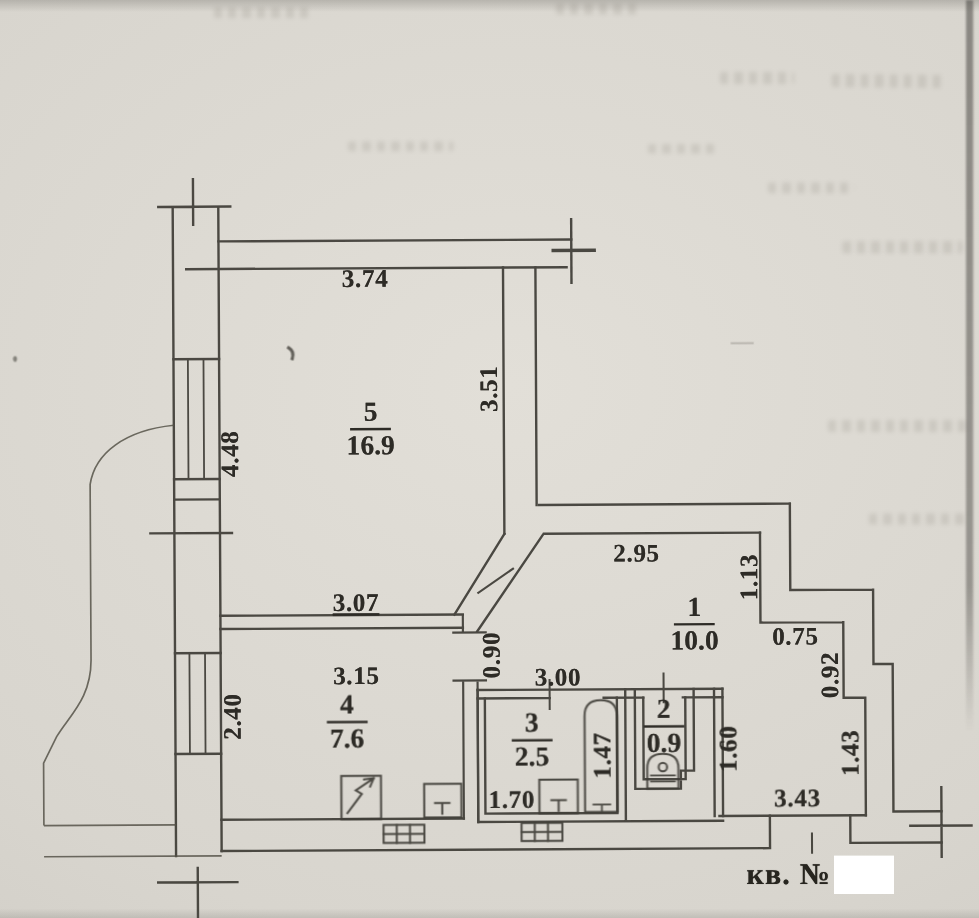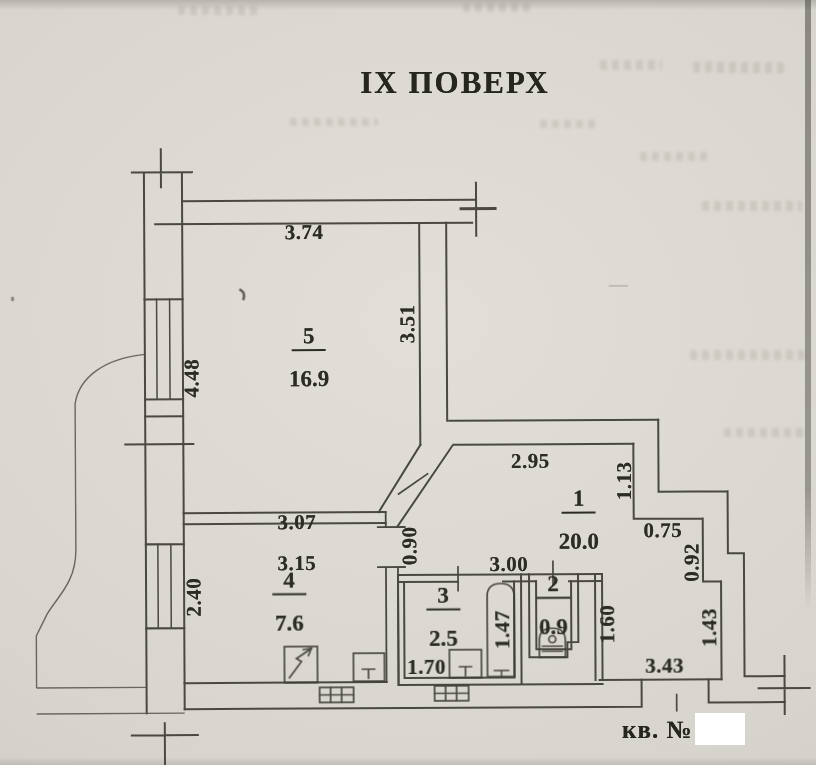--- a/index.html
+++ b/index.html
@@ -26,21 +26,21 @@
     text-shadow:0 0 .5px rgba(45,43,38,.7);
   }
   .dim.v{transform:translate(-50%,-50%) rotate(-90deg);}
   .room-label{
     position:absolute;transform:translate(-50%,-50%);
     display:flex;flex-direction:column;align-items:center;
     font-weight:700;font-size:23px;line-height:1.04;color:#2d2b26;
     text-shadow:0 0 .5px rgba(45,43,38,.7);
   }
   .room-label .num{padding:0 11px 1px;border-bottom:2.4px solid #2d2b26;}
-  .room-label .area{padding-top:16px;white-space:nowrap;}
+  .room-label .area{padding-top:1px;white-space:nowrap;}
   .kv{
     position:absolute;left:622px;top:716px;
     font-weight:700;font-size:25px;letter-spacing:1px;color:#27251f;white-space:nowrap;
     text-shadow:0 0 .6px rgba(40,38,32,.8);
     font-family:Liberation Serif, serif;
   }
   .redact{position:absolute;left:695px;top:713px;width:50px;height:32px;background:#ffffff;}
   .sm{
     position:absolute;opacity:.14;filter:blur(1.7px);border-radius:2px;
     background:repeating-linear-gradient(90deg,#696459 0 7px,transparent 7px 12px);
@@ -61,21 +61,20 @@
   <div class="sm" style="left:693px;top:62px;width:95px;height:11px;transform:rotate(.6deg);"></div>
   <div class="sm" style="left:640px;top:152px;width:72px;height:9px;"></div>
   <div class="sm" style="left:702px;top:201px;width:100px;height:10px;"></div>
   <div class="sm" style="left:690px;top:350px;width:115px;height:10px;"></div>
   <div class="sm" style="left:724px;top:428px;width:82px;height:9px;"></div>
   <div class="sm" style="left:290px;top:118px;width:88px;height:8px;"></div>
   <div class="sm" style="left:540px;top:120px;width:60px;height:8px;"></div>
 
   <div class="edge"></div>
 
-  <div class="title">IX ПОВЕРХ</div>
 
   <div id="plan">
 
     <svg width="816" height="765" viewBox="0 0 816 765">
 
       <g stroke="#3e3c36" stroke-width="2" fill="none" stroke-linecap="square" opacity=".92">
 
         <path d="M133,171 H193 M162,148 V186"></path>
 
         <path d="M145,172 V712 M183,172 V708"></path>
@@ -165,40 +164,40 @@
         <path d="M610,287 H628" stroke-width="1.4" opacity=".3"></path>
         <ellipse cx="13" cy="297" rx="1.6" ry="2.4" fill="#3e3c36" stroke="none" opacity=".6"></ellipse>
       </g>
     </svg>
 
     <div class="dim" style="left:305px;top:232px;text-align:right;">3.74</div>
     <div class="dim v" style="left:408px;top:324px;">3.51</div>
     <div class="dim v" style="left:192px;top:377px;">4.48</div>
     <div class="dim" style="left:530px;top:462px;">2.95</div>
     <div class="dim v" style="left:624px;top:482px;">1.13</div>
-    <div class="dim" style="left:296px;top:522px;">3.07</div>
+    <div class="dim" style="left:296px;top:502px;text-decoration:underline;">3.07</div>
     <div class="dim" style="left:296px;top:563px;">3.15</div>
     <div class="dim v" style="left:409px;top:546px;">0.90</div>
     <div class="dim v" style="left:193px;top:596px;">2.40</div>
-    <div class="dim" style="left:508px;top:565px;text-align:right;">3.00</div>
+    <div class="dim" style="left:464px;top:565px;text-align:right;">3.00</div>
     <div class="dim" style="left:662px;top:532px;">0.75</div>
     <div class="dim v" style="left:691px;top:564px;">0.92</div>
     <div class="dim v" style="left:501px;top:630px;">1.47</div>
     <div class="dim" style="left:425px;top:667px;text-align:center;">1.70</div>
     <div class="dim v" style="left:606px;top:625px;">1.60</div>
     <div class="dim v" style="left:708px;top:629px;">1.43</div>
     <div class="dim" style="left:663px;top:667px;">3.43</div>
 
     <div class="room-label" style="left:309px;top:357px;">
       <span class="num">5</span>
       <span class="area">16.9</span>
     </div>
     <div class="room-label" style="left:578px;top:521px;">
       <span class="num">1</span>
-      <span class="area">20.0</span>
+      <span class="area">10.0</span>
     </div>
     <div class="room-label" style="left:288px;top:601px;">
       <span class="num">4</span>
       <span class="area">7.6</span>
     </div>
     <div class="room-label" style="left:442px;top:617px;">
       <span class="num">3</span>
       <span class="area">2.5</span>
     </div>
     <div class="room-label" style="left:552px;top:606px;">

